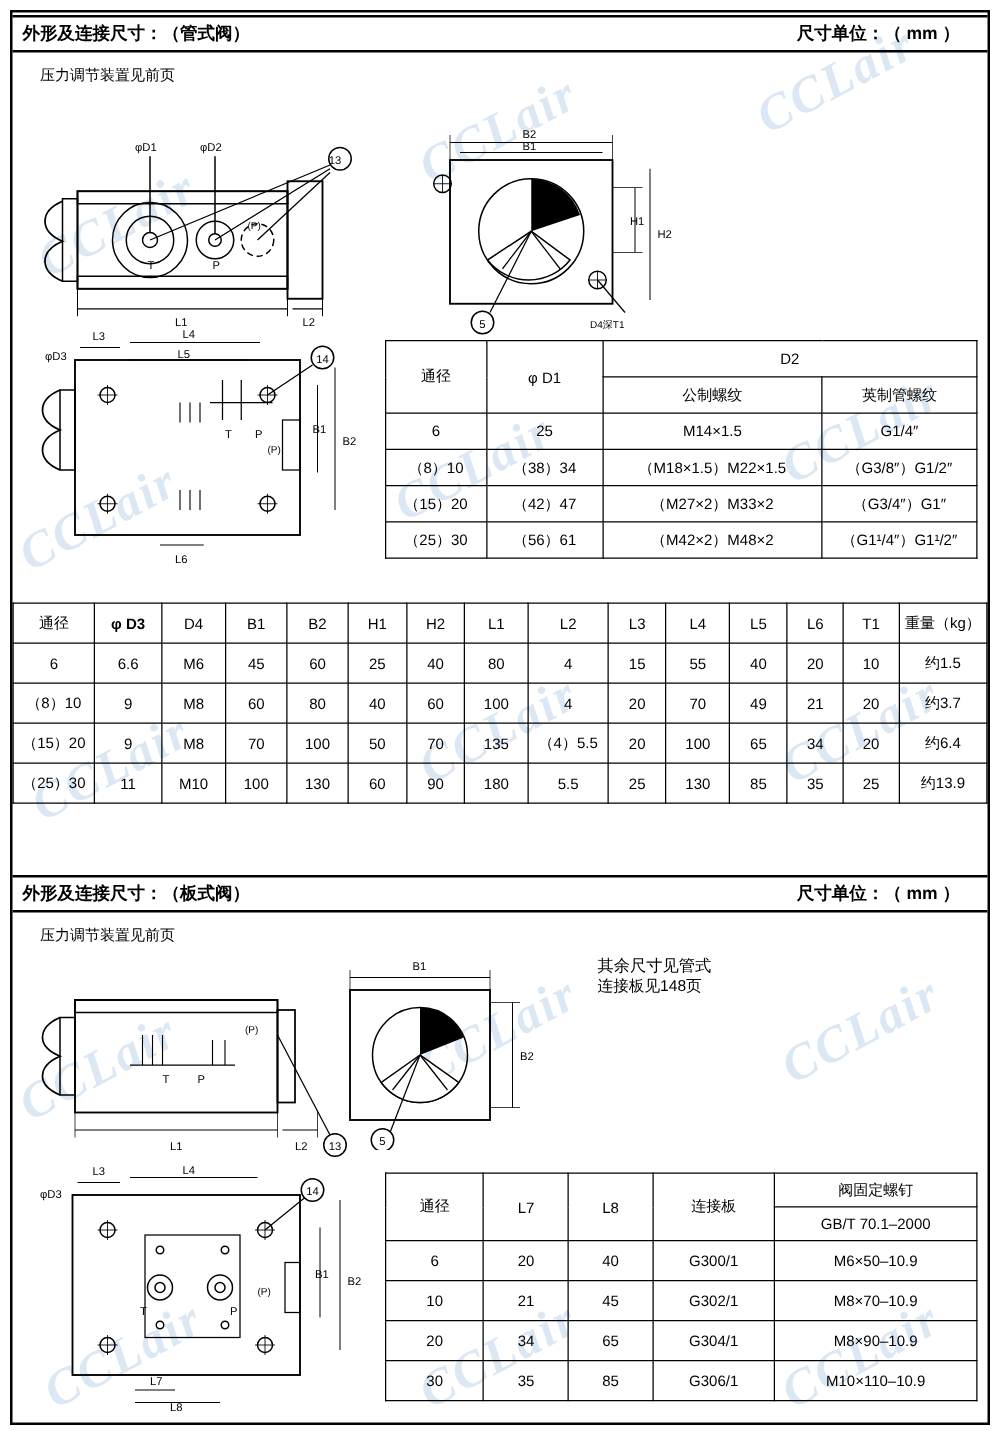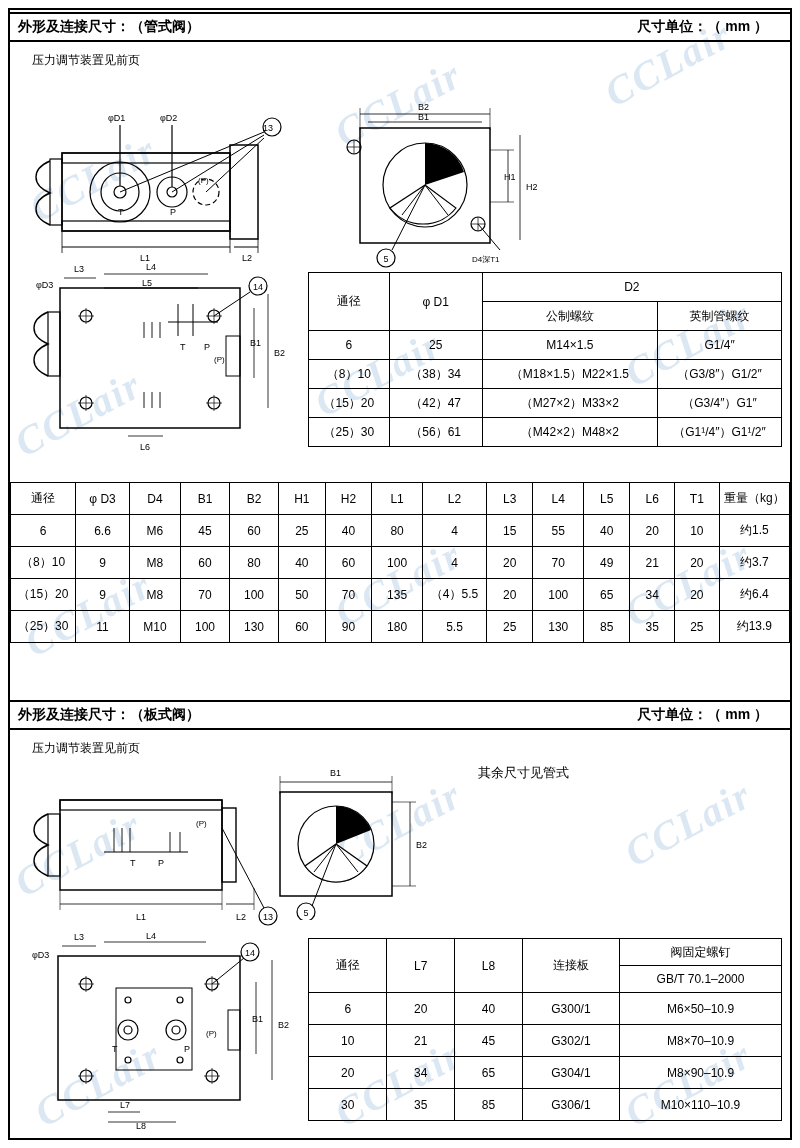--- a/index.html
+++ b/index.html
@@ -254,21 +254,21 @@
       <td>（M42×2）M48×2</td>
       <td>（G1¹/4″）G1¹/2″</td>
     </tr>
   </tbody>
     </table>
 
   <table class="tbl t-main">
     <tbody>
         <tr>
       <td style="width:62px;">通径</td>
-      <td style="width:52px;">φ D3</td>
+      <td style="width:52px;font-weight:bold;">φ D3</td>
       <td style="width:48px;">D4</td>
       <td style="width:46px;">B1</td>
       <td style="width:46px;">B2</td>
       <td style="width:44px;">H1</td>
       <td style="width:44px;">H2</td>
       <td style="width:48px;">L1</td>
       <td style="width:62px;">L2</td>
       <td style="width:44px;">L3</td>
       <td style="width:48px;">L4</td>
       <td style="width:44px;">L5</td>
@@ -348,20 +348,21 @@
     </table>
 
   <div class="band" style="top:700px;">
     <span class="left">外形及连接尺寸：（板式阀）</span>
     <span class="right">尺寸单位：（ mm ）</span>
   </div>
   <div class="note" style="left:32px;top:740px;">压力调节装置见前页</div>
   <div class="note" style="left:478px;top:764px;font-size:13px;">其余尺寸见管式</div>
 
   <div class="notes-block">
+    <div>连接板见148页</div>
   </div>
 
   <svg width="280" height="160" viewBox="0 0 280 160" style="left:18px;top:768px;">
     <g fill="none" stroke="#000" stroke-width="1.2">
       <path d="M30 108 q-14 -6 -14 -15 q0 -10 14 -16 q-14 -6 -14 -15 q0 -10 14 -16" stroke-width="1.4"></path>
       <rect x="30" y="46" width="12" height="62"></rect>
       <rect x="42" y="32" width="162" height="90" stroke-width="1.5"></rect>
       <rect x="42" y="32" width="162" height="10"></rect>
       <rect x="204" y="40" width="14" height="74" stroke-width="1.4"></rect>
       <path d="M96 60 L96 84 M104 60 L104 84 M112 60 L112 84" stroke-width=".9"></path>

